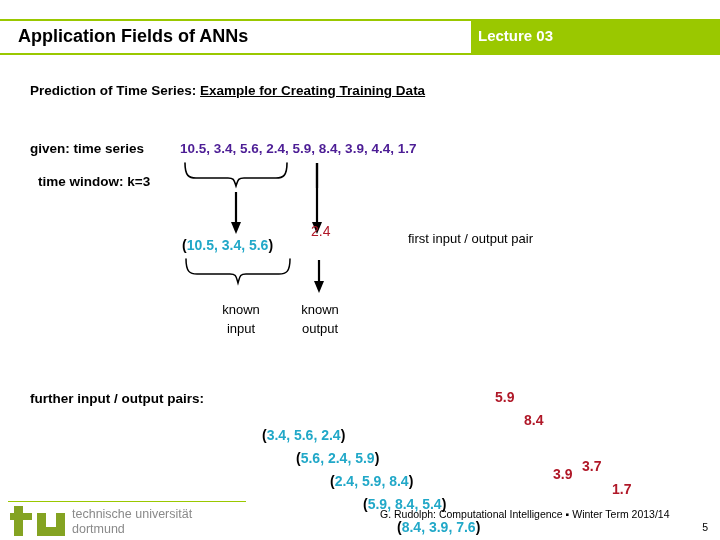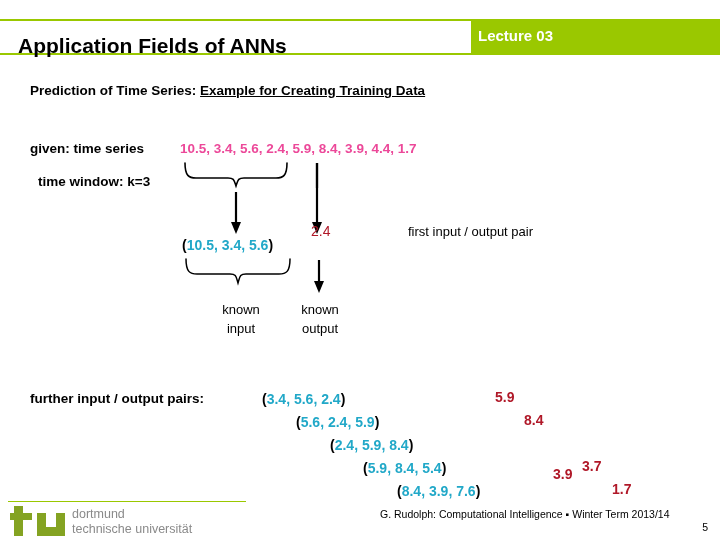--- a/index.html
+++ b/index.html
@@ -28,22 +28,22 @@
     position: absolute;
     left: 0;
     top: 21px;
     width: 471px;
     height: 32px;
     background: #ffffff;
   }
   #header-title {
     position: absolute;
     left: 18px;
-    top: 34px;
-    font-size: 21px;
+    top: 26px;
+    font-size: 18px;
     font-weight: bold;
     color: #000000;
     letter-spacing: 0px;
     white-space: nowrap;
     text-align: right;
   }
   #header-lecture {
     position: absolute;
     left: 478px;
     top: 27px;
@@ -76,21 +76,21 @@
     font-weight: bold;
     color: #000000;
     white-space: nowrap;
   }
   #given-series {
     position: absolute;
     left: 180px;
     top: 141px;
     font-size: 13.5px;
     font-weight: bold;
-    color: #ec4899;
+    color: #4c1d95;
     white-space: nowrap;
   }
   #window-label {
     position: absolute;
     left: 38px;
     top: 174px;
     font-size: 13.5px;
     font-weight: bold;
     color: #000000;
     white-space: nowrap;
@@ -121,21 +121,21 @@
     left: 311px;
     top: 223px;
     font-size: 14px;
     font-weight: normal;
     color: #b01828;
     white-space: nowrap;
   }
   #first-pair-note {
     position: absolute;
     left: 408px;
-    top: 224px;
+    top: 231px;
     font-size: 13px;
     font-weight: normal;
     color: #000000;
     white-space: nowrap;
   }
   .cyan { color: #21a8c8; }
 
   
   #known-input {
     position: absolute;
@@ -169,20 +169,21 @@
     font-weight: bold;
     color: #000000;
     white-space: nowrap;
   }
   .further-tuple {
     position: absolute;
     font-size: 14px;
     font-weight: bold;
     color: #000000;
     white-space: nowrap;
+    margin-top: 36px;
   }
   .further-output {
     position: absolute;
     font-size: 14px;
     font-weight: bold;
     color: #b01828;
     white-space: nowrap;
   }
 
   
@@ -307,18 +308,18 @@
   <svg id="logo-mark" viewBox="0 0 56 30">
 
     <rect x="4" y="0" width="9" height="30" fill="#84a322"></rect>
     <rect x="0" y="7" width="22" height="7" fill="#84a322"></rect>
 
     <rect x="27" y="7" width="9" height="23" fill="#84a322"></rect>
     <rect x="27" y="21" width="24" height="9" fill="#84a322"></rect>
     <rect x="46" y="7" width="9" height="23" fill="#84a322"></rect>
   </svg>
   <div id="logo-text">
+    <div>technische universität</div>
     <div>dortmund</div>
-    <div>technische universität</div>
   </div>
 </div>
 <div id="footer-credit">G. Rudolph: Computational Intelligence ▪ Winter Term 2013/14</div>
 <div id="footer-page">5</div>
 
 </body></html>

